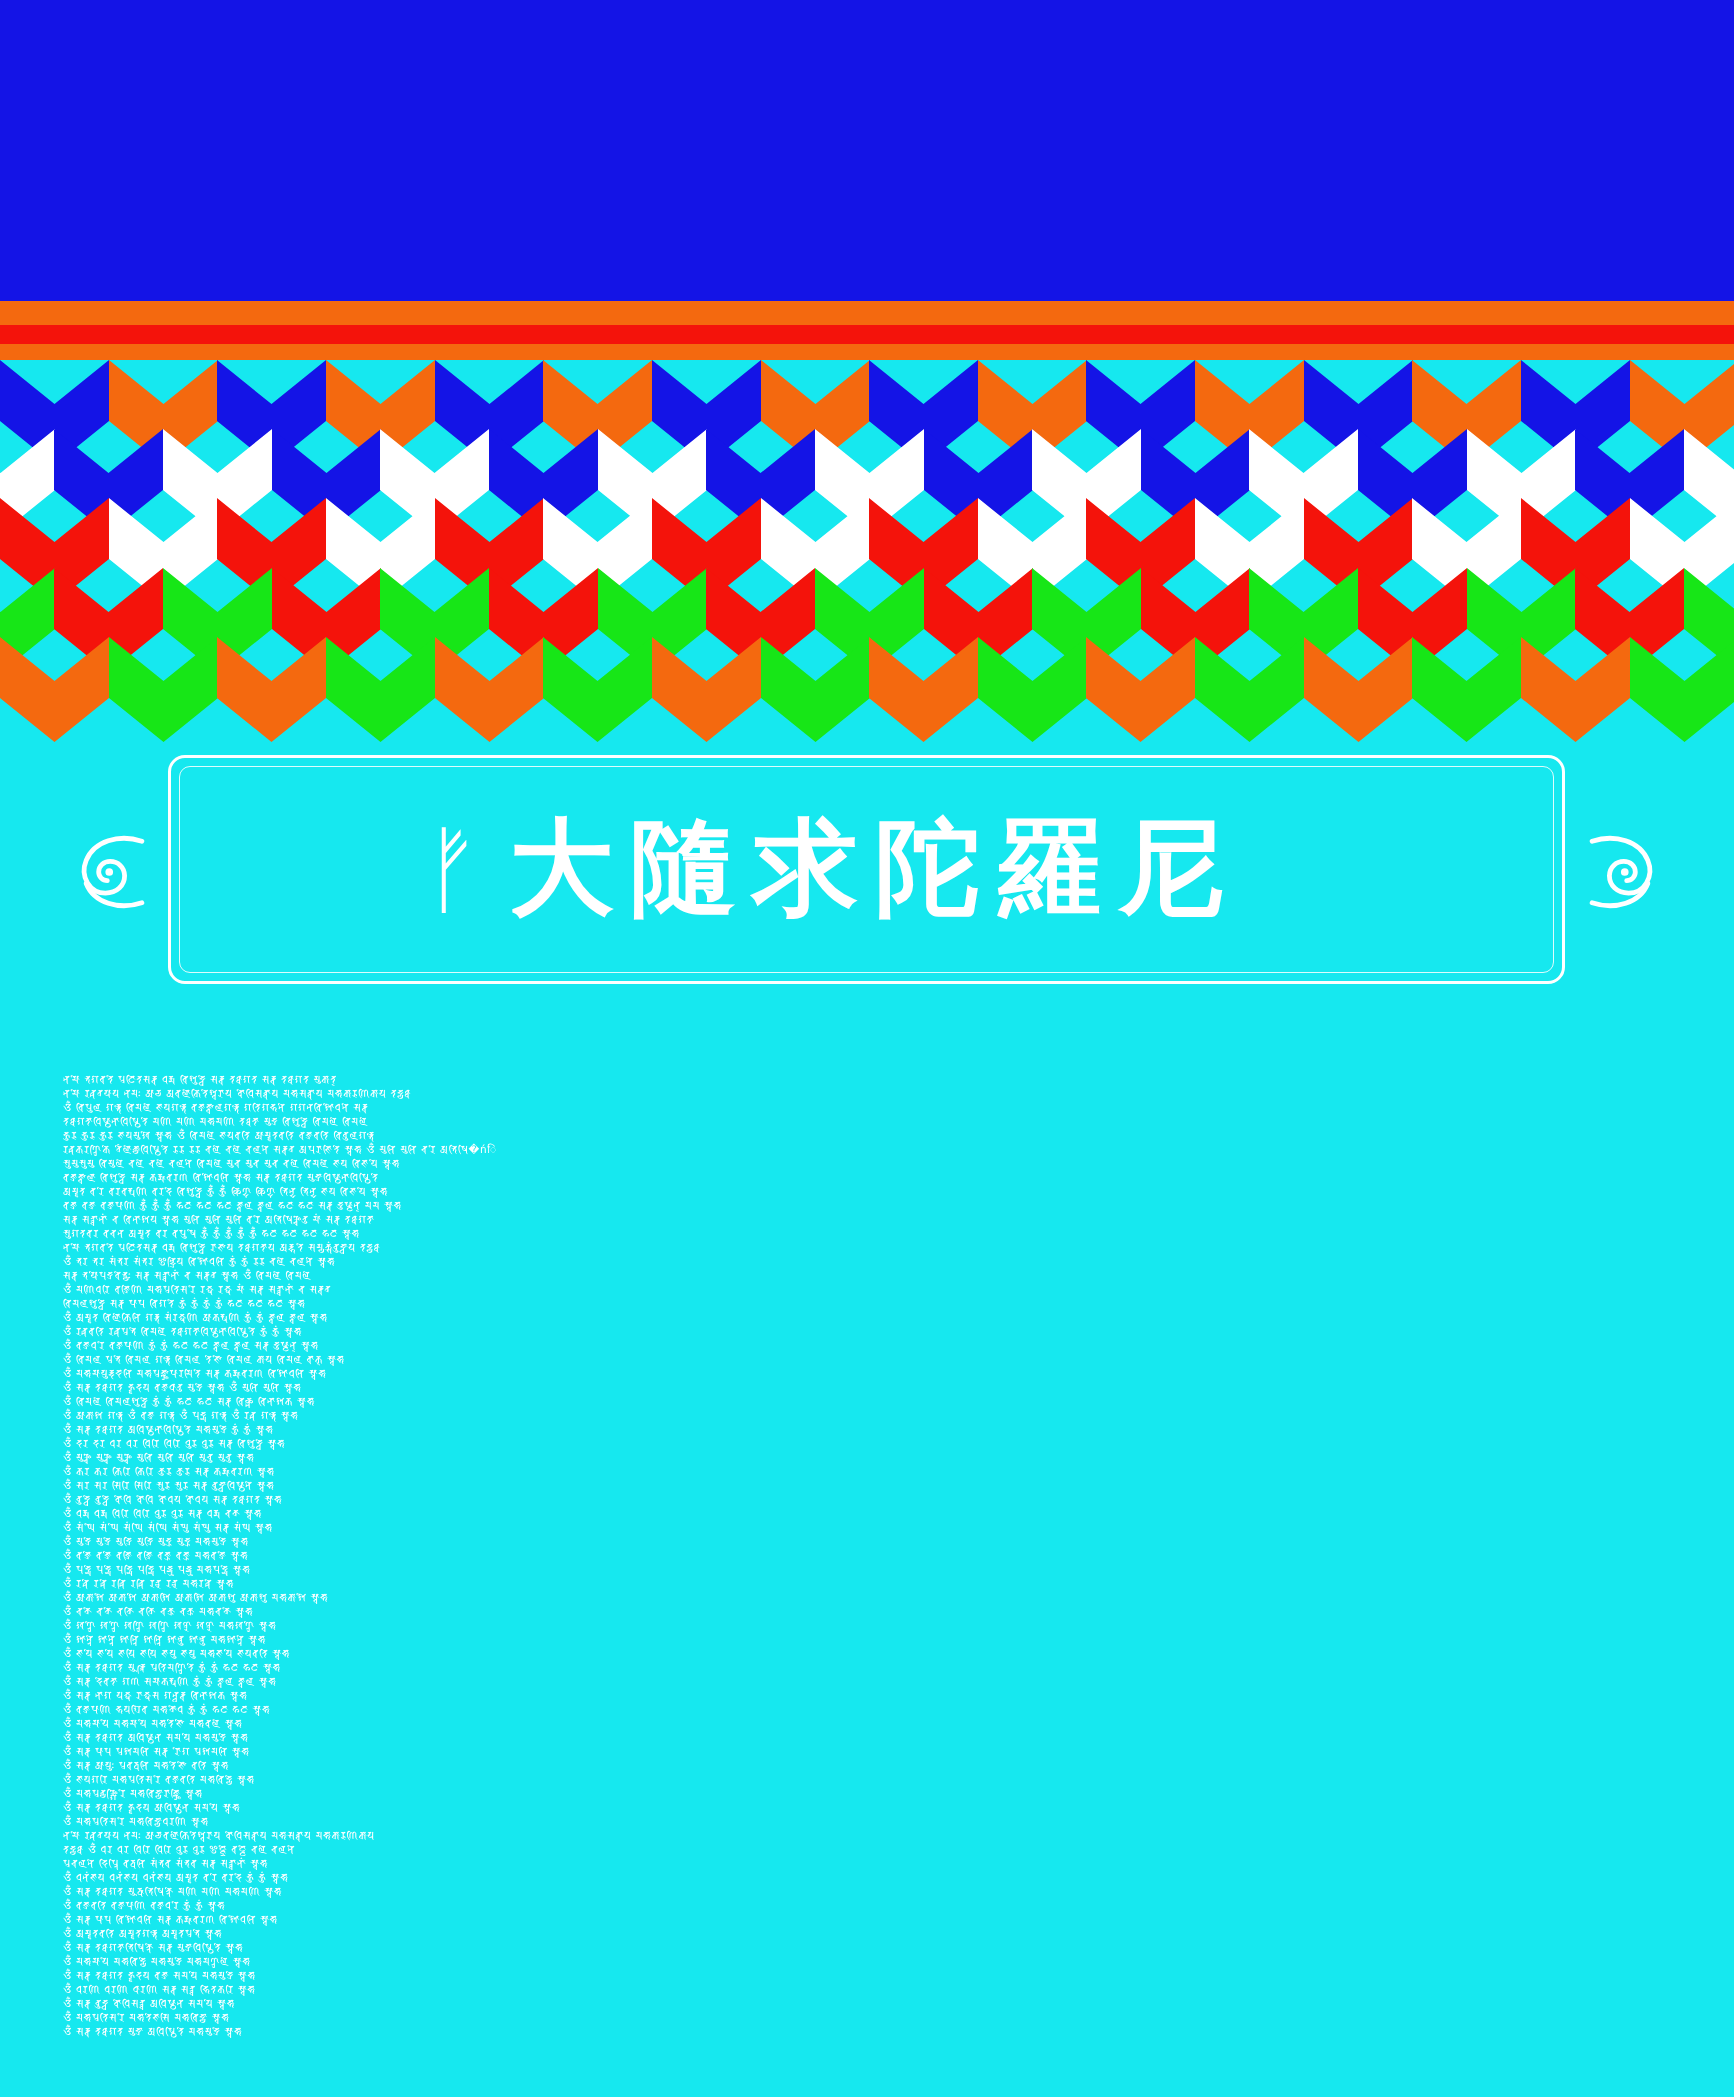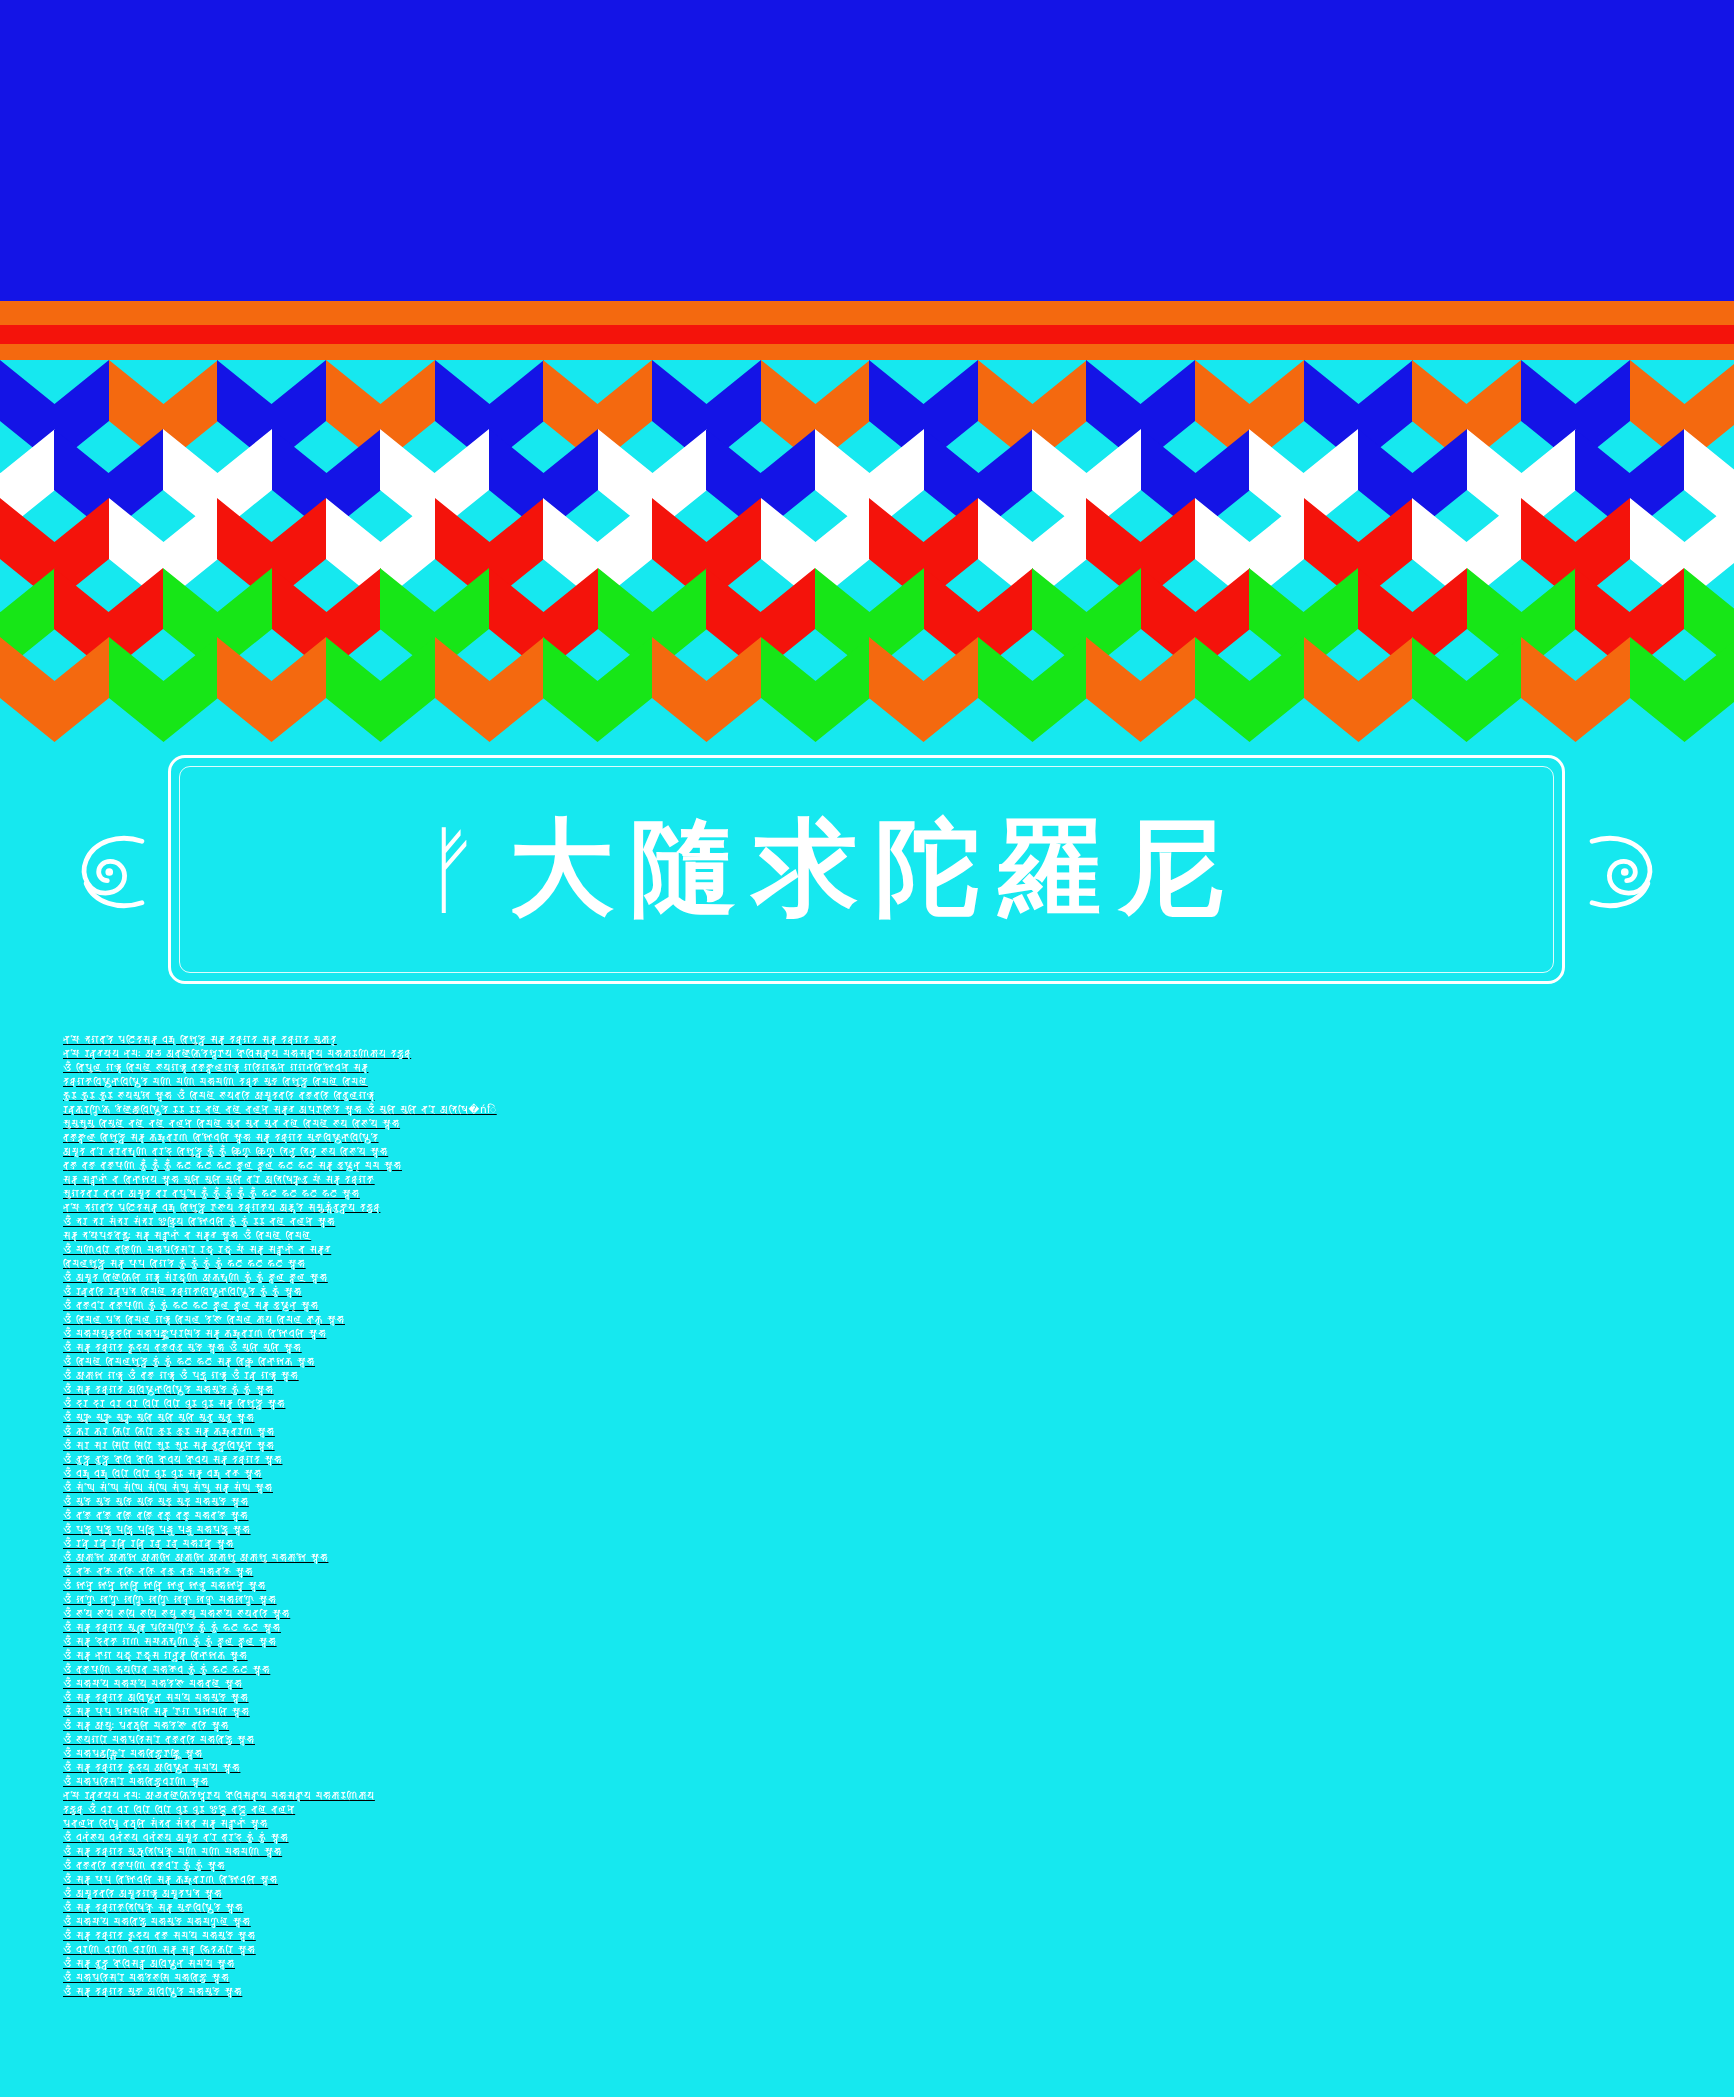--- a/index.html
+++ b/index.html
@@ -145,23 +145,22 @@
     height: 96px;
     color: #ffffff;
   }
   .scroll-left { left: 67px; }
   .scroll-right { right: 67px; }
 
   
   .sutra-body {
     position: absolute;
     left: 63px;
-    top: 1032px;
+    top: 1072px;
     width: 1611px;
-    text-decoration: underline;
   }
   .sutra-line {
     color: #ffffff;
     font-family: "DejaVu Sans", sans-serif;
     font-size: 10.5px;
     line-height: 14px;
     letter-spacing: 0.6px;
     white-space: nowrap;
     overflow: hidden;
     text-rendering: optimizeSpeed;
@@ -488,22 +487,22 @@
       <div class="sutra-line">𑖌𑖼 𑖭𑖨 𑖭𑖨 𑖭𑖰𑖨𑖰 𑖭𑖰𑖨𑖰 𑖭𑖲𑖨𑖲 𑖭𑖲𑖨𑖲 𑖭𑖨𑖿𑖪 𑖤𑖲𑖟𑖿𑖠𑖯𑖠𑖰𑖬𑖿𑖙𑖯𑖡𑖸 𑖭𑖿𑖪𑖯𑖮𑖯</div>
       <div class="sutra-line">𑖌𑖼 𑖤𑖲𑖟𑖿𑖠𑖸 𑖤𑖲𑖟𑖿𑖠𑖸 𑖤𑖺𑖠𑖰 𑖤𑖺𑖠𑖰 𑖤𑖺𑖠𑖧 𑖤𑖺𑖠𑖧 𑖭𑖨𑖿𑖪 𑖝𑖞𑖯𑖐𑖝 𑖭𑖿𑖪𑖯𑖮𑖯</div>
       <div class="sutra-line">𑖌𑖼 𑖠𑖨𑖿𑖦 𑖠𑖨𑖿𑖦 𑖠𑖰𑖨𑖰 𑖠𑖰𑖨𑖰 𑖠𑖲𑖨𑖲 𑖠𑖲𑖨𑖲 𑖭𑖨𑖿𑖪 𑖠𑖨𑖿𑖦 𑖓𑖎𑖿𑖨 𑖭𑖿𑖪𑖯𑖮𑖯</div>
       <div class="sutra-line">𑖌𑖼 𑖭𑖽𑖑𑖸 𑖭𑖽𑖑𑖸 𑖭𑖽𑖑𑖰 𑖭𑖽𑖑𑖰 𑖭𑖽𑖑𑖲 𑖭𑖽𑖑𑖲 𑖭𑖨𑖿𑖪 𑖭𑖽𑖑 𑖭𑖿𑖪𑖯𑖮𑖯</div>
       <div class="sutra-line">𑖌𑖼 𑖦𑖲𑖟𑖿𑖨𑖸 𑖦𑖲𑖟𑖿𑖨𑖸 𑖦𑖲𑖟𑖿𑖨𑖰 𑖦𑖲𑖟𑖿𑖨𑖰 𑖦𑖲𑖟𑖿𑖨𑖲 𑖦𑖲𑖟𑖿𑖨𑖲 𑖦𑖮𑖯𑖦𑖲𑖟𑖿𑖨𑖸 𑖭𑖿𑖪𑖯𑖮𑖯</div>
       <div class="sutra-line">𑖌𑖼 𑖪𑖕𑖿𑖨𑖸 𑖪𑖕𑖿𑖨𑖸 𑖪𑖕𑖿𑖨𑖰 𑖪𑖕𑖿𑖨𑖰 𑖪𑖕𑖿𑖨𑖲 𑖪𑖕𑖿𑖨𑖲 𑖦𑖮𑖯𑖪𑖕𑖿𑖨𑖸 𑖭𑖿𑖪𑖯𑖮𑖯</div>
       <div class="sutra-line">𑖌𑖼 𑖢𑖟𑖿𑖦𑖸 𑖢𑖟𑖿𑖦𑖸 𑖢𑖟𑖿𑖦𑖰 𑖢𑖟𑖿𑖦𑖰 𑖢𑖟𑖿𑖦𑖲 𑖢𑖟𑖿𑖦𑖲 𑖦𑖮𑖯𑖢𑖟𑖿𑖦𑖸 𑖭𑖿𑖪𑖯𑖮𑖯</div>
       <div class="sutra-line">𑖌𑖼 𑖨𑖝𑖿𑖡𑖸 𑖨𑖝𑖿𑖡𑖸 𑖨𑖝𑖿𑖡𑖰 𑖨𑖝𑖿𑖡𑖰 𑖨𑖝𑖿𑖡𑖲 𑖨𑖝𑖿𑖡𑖲 𑖦𑖮𑖯𑖨𑖝𑖿𑖡𑖸 𑖭𑖿𑖪𑖯𑖮𑖯</div>
       <div class="sutra-line">𑖌𑖼 𑖁𑖎𑖯𑖫𑖸 𑖁𑖎𑖯𑖫𑖸 𑖁𑖎𑖯𑖫𑖰 𑖁𑖎𑖯𑖫𑖰 𑖁𑖎𑖯𑖫𑖲 𑖁𑖎𑖯𑖫𑖲 𑖦𑖮𑖯𑖎𑖯𑖫𑖸 𑖭𑖿𑖪𑖯𑖮𑖯</div>
       <div class="sutra-line">𑖌𑖼 𑖓𑖎𑖿𑖨𑖸 𑖓𑖎𑖿𑖨𑖸 𑖓𑖎𑖿𑖨𑖰 𑖓𑖎𑖿𑖨𑖰 𑖓𑖎𑖿𑖨𑖲 𑖓𑖎𑖿𑖨𑖲 𑖦𑖮𑖯𑖓𑖎𑖿𑖨𑖸 𑖭𑖿𑖪𑖯𑖮𑖯</div>
+      <div class="sutra-line">𑖌𑖼 𑖏𑖜𑖿𑖚𑖸 𑖏𑖜𑖿𑖚𑖸 𑖏𑖜𑖿𑖚𑖰 𑖏𑖜𑖿𑖚𑖰 𑖏𑖜𑖿𑖚𑖲 𑖏𑖜𑖿𑖚𑖲 𑖦𑖮𑖯𑖏𑖜𑖿𑖚𑖸 𑖭𑖿𑖪𑖯𑖮𑖯</div>
       <div class="sutra-line">𑖌𑖼 𑖫𑖯𑖡𑖿𑖝𑖸 𑖫𑖯𑖡𑖿𑖝𑖸 𑖫𑖯𑖡𑖿𑖝𑖰 𑖫𑖯𑖡𑖿𑖝𑖰 𑖫𑖯𑖡𑖿𑖝𑖲 𑖫𑖯𑖡𑖿𑖝𑖲 𑖦𑖮𑖯𑖫𑖯𑖡𑖿𑖝𑖸 𑖭𑖿𑖪𑖯𑖮𑖯</div>
-      <div class="sutra-line">𑖌𑖼 𑖏𑖜𑖿𑖚𑖸 𑖏𑖜𑖿𑖚𑖸 𑖏𑖜𑖿𑖚𑖰 𑖏𑖜𑖿𑖚𑖰 𑖏𑖜𑖿𑖚𑖲 𑖏𑖜𑖿𑖚𑖲 𑖦𑖮𑖯𑖏𑖜𑖿𑖚𑖸 𑖭𑖿𑖪𑖯𑖮𑖯</div>
       <div class="sutra-line">𑖌𑖼 𑖕𑖧𑖸 𑖕𑖧𑖸 𑖕𑖧𑖰 𑖕𑖧𑖰 𑖕𑖧𑖲 𑖕𑖧𑖲 𑖦𑖮𑖯𑖕𑖧𑖸 𑖕𑖧𑖪𑖝𑖰 𑖭𑖿𑖪𑖯𑖮𑖯</div>
       <div class="sutra-line">𑖌𑖼 𑖭𑖨𑖿𑖪 𑖝𑖞𑖯𑖐𑖝 𑖦𑖳𑖨𑖿𑖝𑖿𑖝𑖰 𑖢𑖿𑖨𑖝𑖰𑖦𑖜𑖿𑖚𑖰𑖝𑖸 𑖮𑖲𑖽 𑖮𑖲𑖽 𑖣𑖘 𑖣𑖘 𑖭𑖿𑖪𑖯𑖮𑖯</div>
       <div class="sutra-line">𑖌𑖼 𑖭𑖨𑖿𑖪 𑖟𑖸𑖪𑖝𑖯 𑖐𑖜 𑖭𑖦𑖯𑖎𑖨𑖿𑖬𑖜𑖰 𑖮𑖲𑖽 𑖮𑖲𑖽 𑖕𑖿𑖪𑖩 𑖕𑖿𑖪𑖩 𑖭𑖿𑖪𑖯𑖮𑖯</div>
       <div class="sutra-line">𑖌𑖼 𑖭𑖨𑖿𑖪 𑖡𑖯𑖐 𑖧𑖎𑖿𑖬 𑖨𑖯𑖎𑖿𑖬𑖭 𑖐𑖡𑖿𑖠𑖨𑖿𑖪 𑖪𑖰𑖡𑖯𑖫𑖎 𑖭𑖿𑖪𑖯𑖮𑖯</div>
       <div class="sutra-line">𑖌𑖼 𑖪𑖕𑖿𑖨𑖢𑖯𑖜𑖰 𑖮𑖧𑖐𑖿𑖨𑖰𑖪 𑖦𑖮𑖯𑖎𑖿𑖨𑖺𑖠 𑖮𑖲𑖽 𑖮𑖲𑖽 𑖣𑖘 𑖣𑖘 𑖭𑖿𑖪𑖯𑖮𑖯</div>
       <div class="sutra-line">𑖌𑖼 𑖦𑖮𑖯𑖦𑖯𑖧𑖸 𑖦𑖮𑖯𑖦𑖯𑖧𑖸 𑖦𑖮𑖯𑖝𑖸𑖕𑖺 𑖦𑖮𑖯𑖤𑖩𑖸 𑖭𑖿𑖪𑖯𑖮𑖯</div>
       <div class="sutra-line">𑖌𑖼 𑖭𑖨𑖿𑖪 𑖝𑖞𑖯𑖐𑖝 𑖀𑖠𑖰𑖬𑖿𑖙𑖯𑖡 𑖭𑖦𑖧𑖸 𑖦𑖮𑖯𑖦𑖲𑖟𑖿𑖨𑖸 𑖭𑖿𑖪𑖯𑖮𑖯</div>
       <div class="sutra-line">𑖌𑖼 𑖭𑖨𑖿𑖪 𑖢𑖯𑖢 𑖢𑖿𑖨𑖫𑖦𑖡𑖰 𑖭𑖨𑖿𑖪 𑖨𑖺𑖐 𑖢𑖿𑖨𑖫𑖦𑖡𑖰 𑖭𑖿𑖪𑖯𑖮𑖯</div>
       <div class="sutra-line">𑖌𑖼 𑖭𑖨𑖿𑖪 𑖁𑖧𑖲𑖾 𑖢𑖿𑖨𑖪𑖨𑖿𑖠𑖡𑖰 𑖦𑖮𑖯𑖝𑖸𑖕𑖺 𑖪𑖝𑖰 𑖭𑖿𑖪𑖯𑖮𑖯</div>
       <div class="sutra-line">𑖌𑖼 𑖕𑖧𑖐𑖨𑖰 𑖦𑖮𑖯𑖢𑖿𑖨𑖝𑖰𑖭𑖨𑖸 𑖪𑖕𑖿𑖨𑖪𑖝𑖰 𑖦𑖮𑖯𑖪𑖰𑖟𑖿𑖧𑖸 𑖭𑖿𑖪𑖯𑖮𑖯</div>

